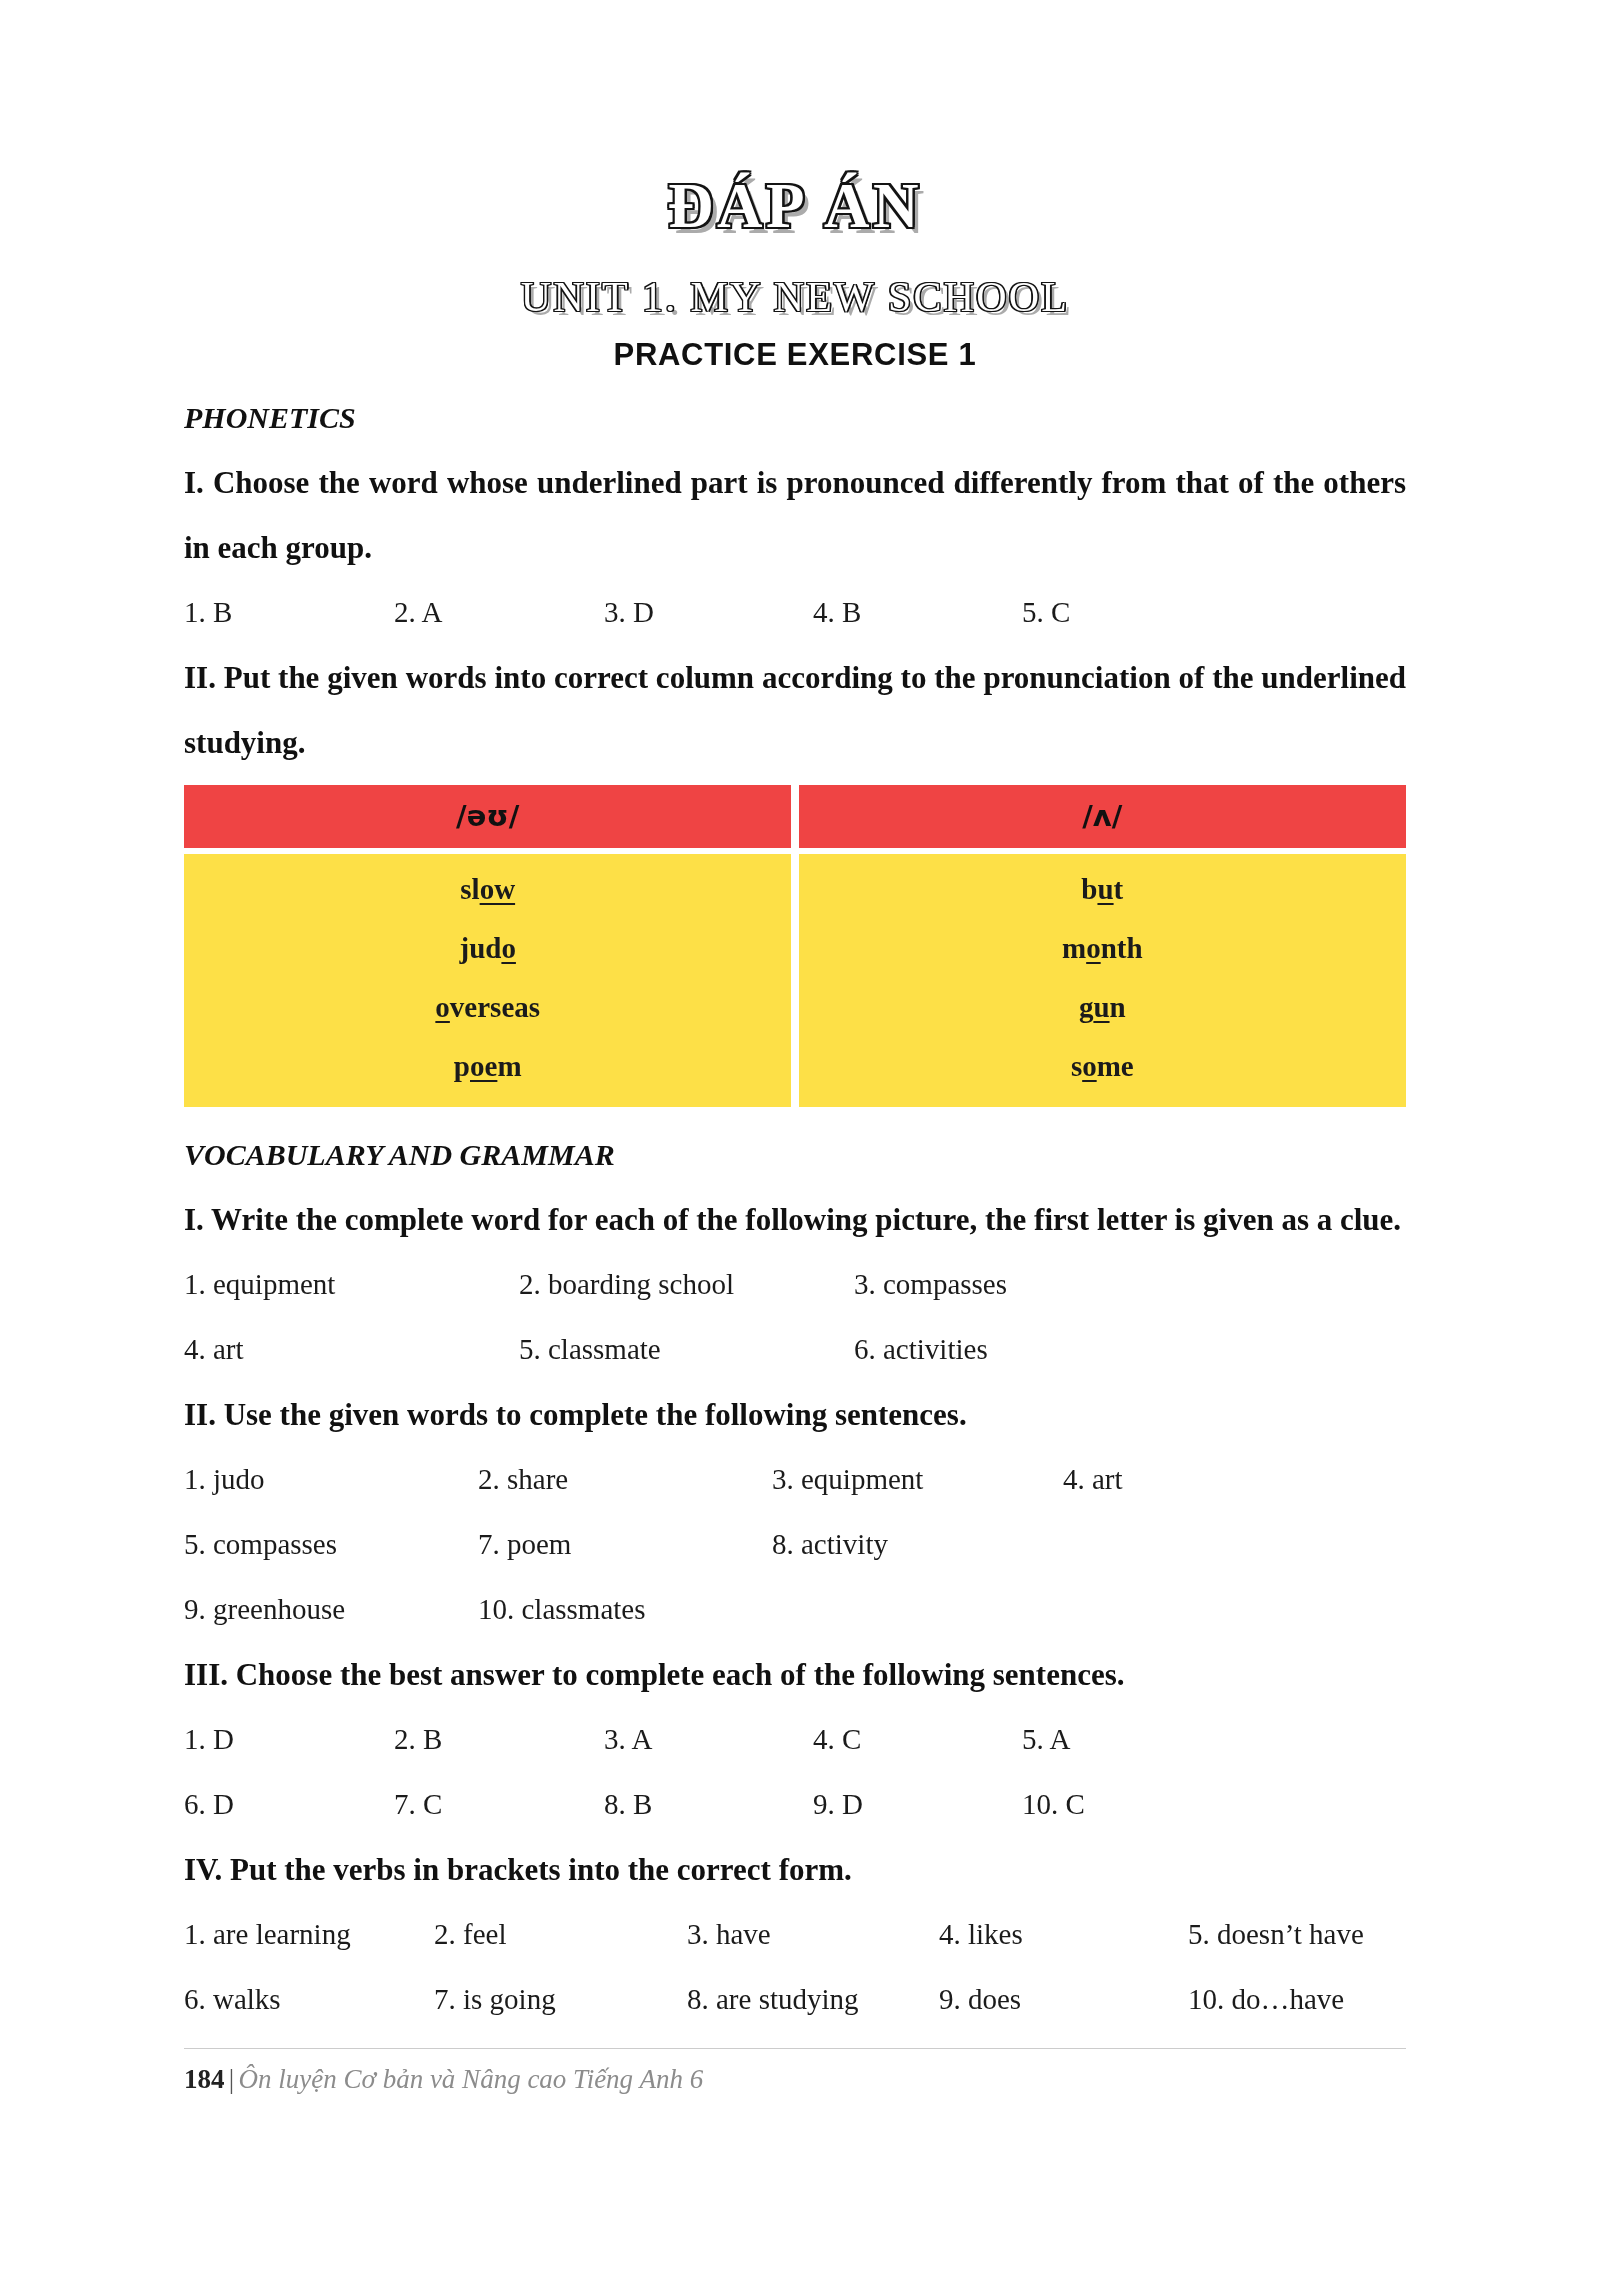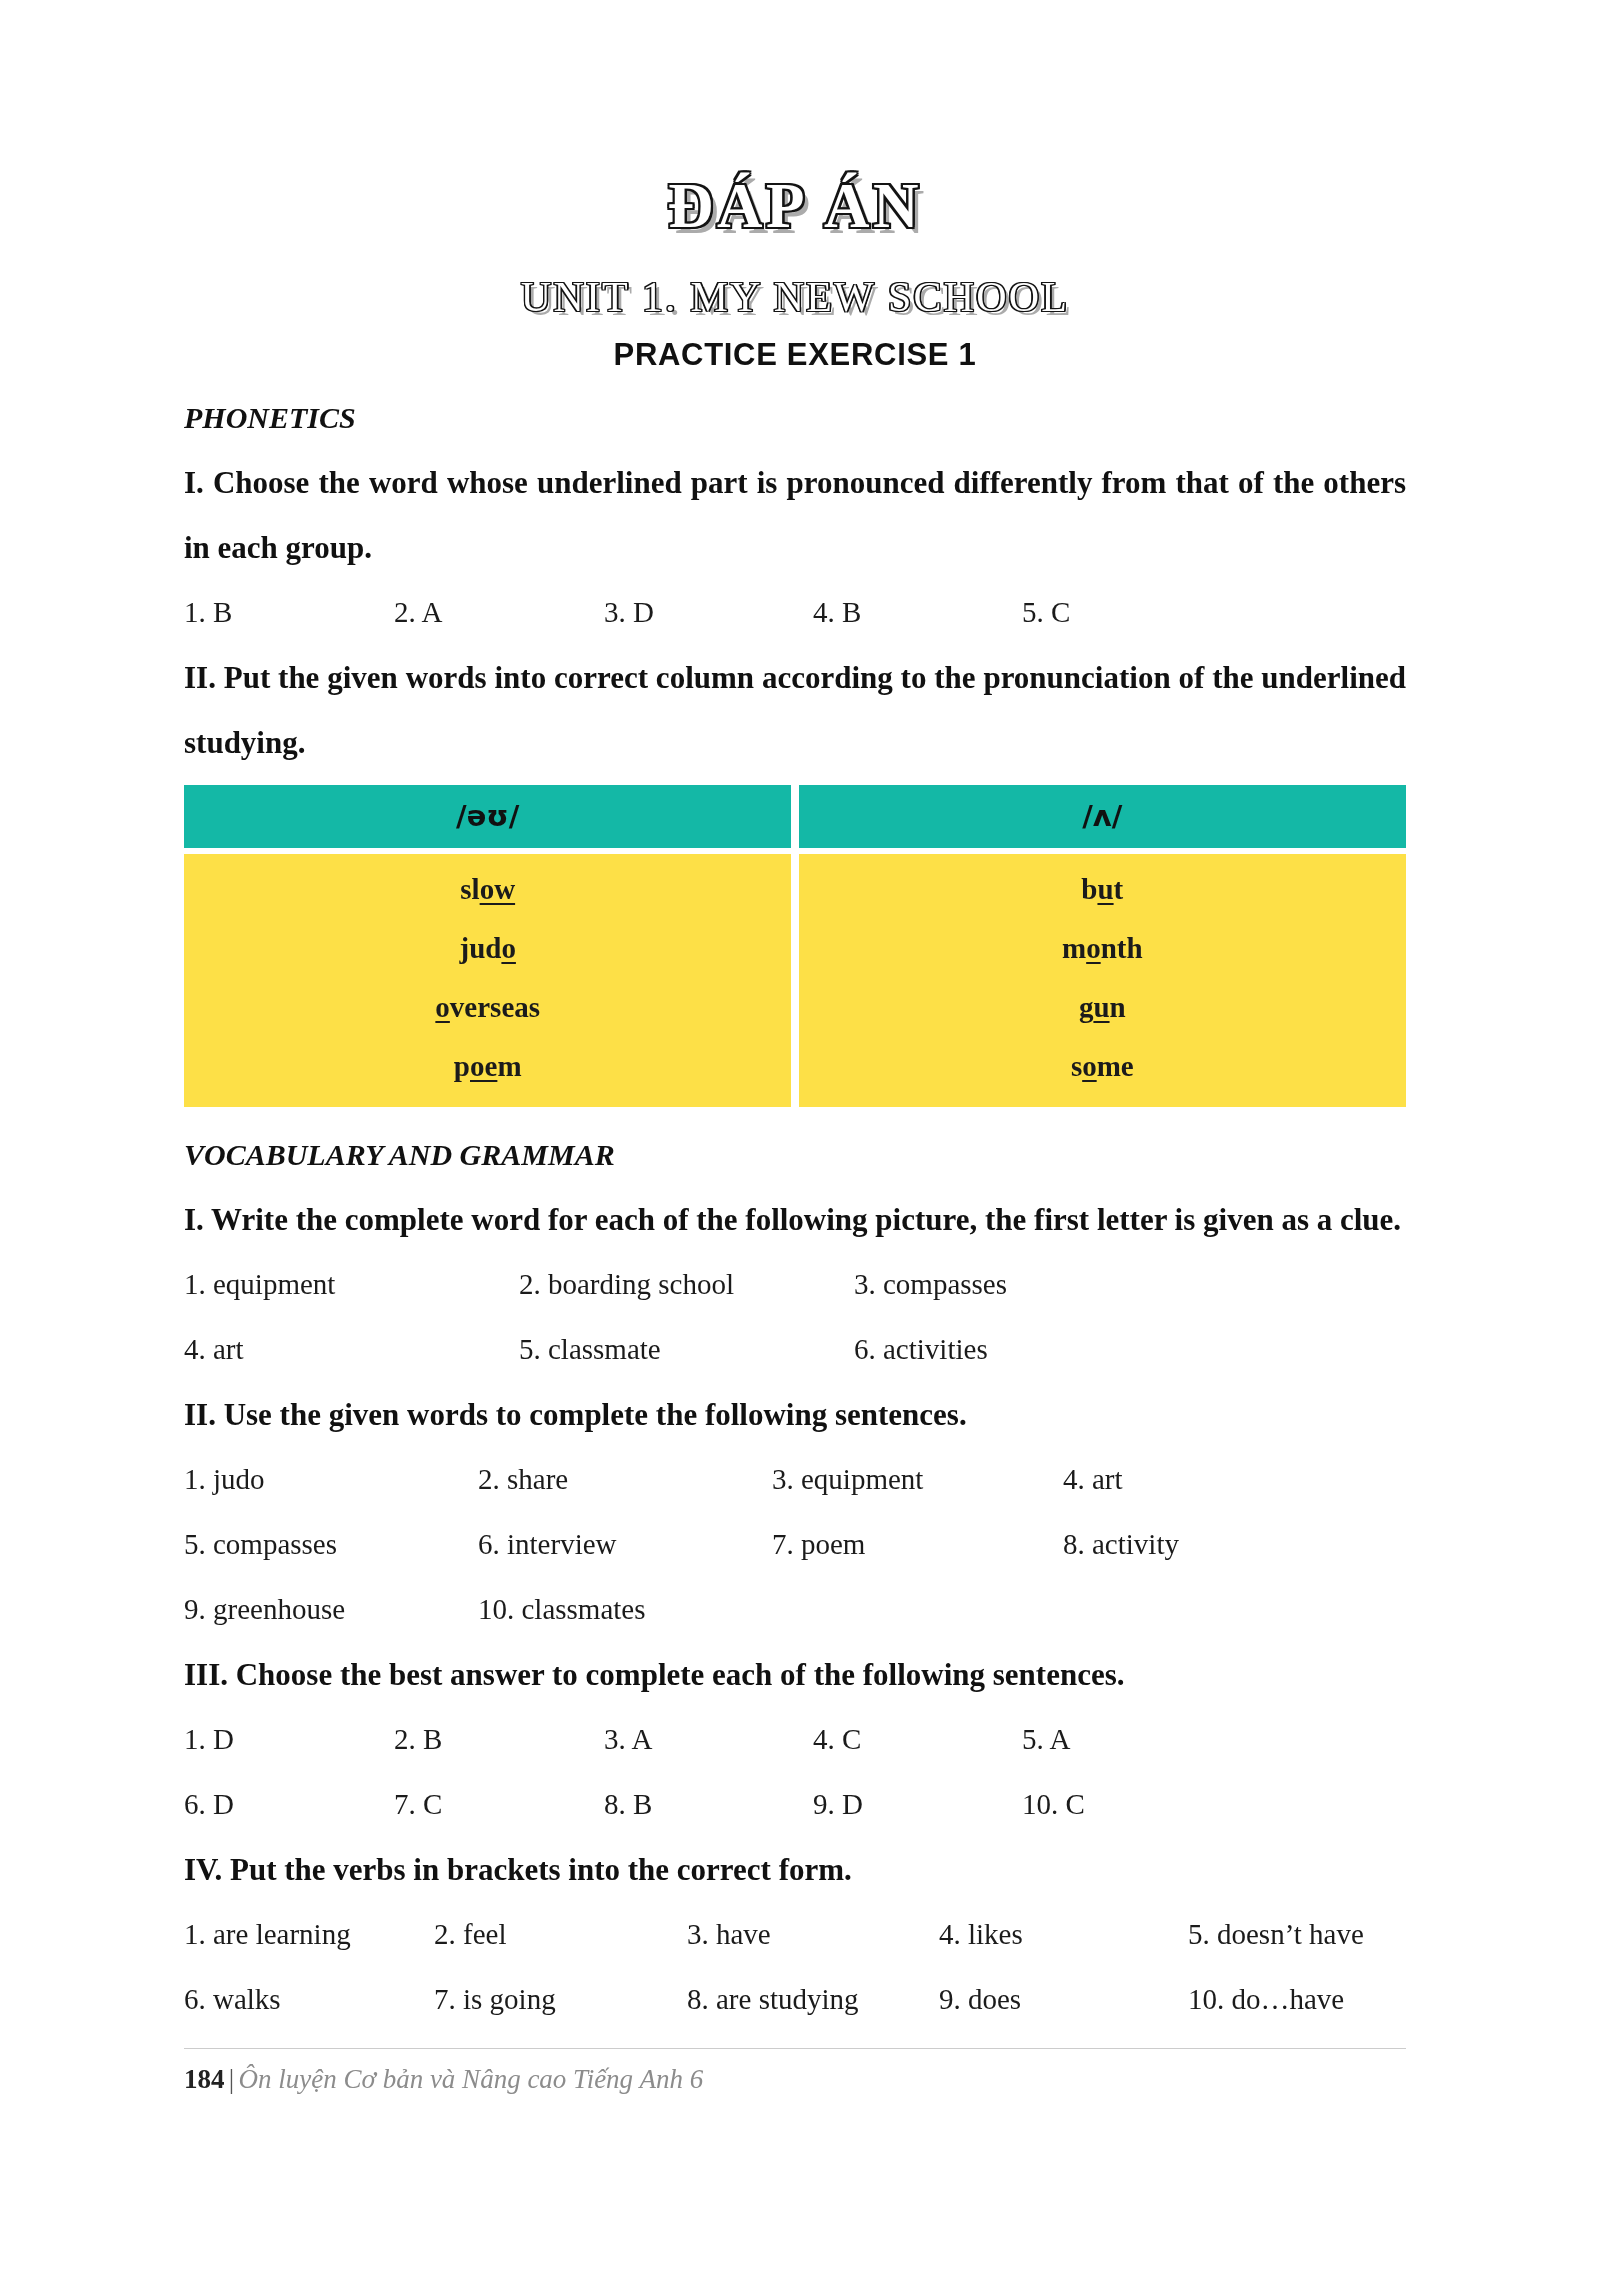--- a/index.html
+++ b/index.html
@@ -82,21 +82,21 @@
   .grid-verbs   { grid-template-columns: 250px 253px 252px 249px auto; }
 
   
   .ipa-table { margin: 10px 0 14.4px; }
   .ipa-row {
     display: grid;
     grid-template-columns: 1fr 1fr;
     column-gap: 7.2px;
   }
   .ipa-head {
-    background: #14b8a6;
+    background: #ef4444;
     height: 63px;
     line-height: 63px;
     text-align: center;
     font-family: "DejaVu Sans", "Liberation Sans", sans-serif;
     font-weight: bold;
     font-size: 29px;
     color: #111;
   }
   .ipa-body { margin-top: 5.8px; }
   .ipa-cell {
@@ -192,21 +192,20 @@
 
     <p class="instruction">II. Use the given words to complete the following sentences.</p>
     <div class="ans-row grid-vocab2">
       <span>1. judo</span>
       <span>2. share</span>
       <span>3. equipment</span>
       <span>4. art</span>
     </div>
     <div class="ans-row grid-vocab2">
       <span>5. compasses</span>
-      <span>6. interview</span>
       <span>7. poem</span>
       <span>8. activity</span>
     </div>
     <div class="ans-row grid-vocab2">
       <span>9. greenhouse</span>
       <span>10. classmates</span>
     </div>
 
     <p class="instruction">III. Choose the best answer to complete each of the following sentences.</p>
     <div class="ans-row grid-letters">

